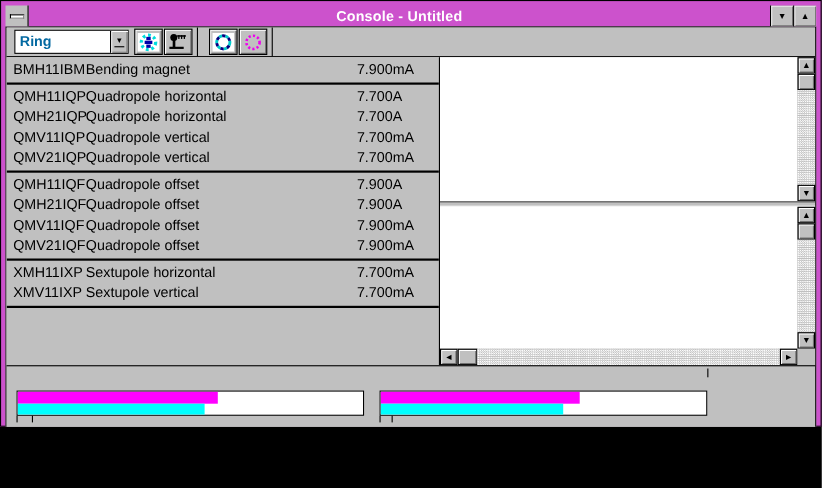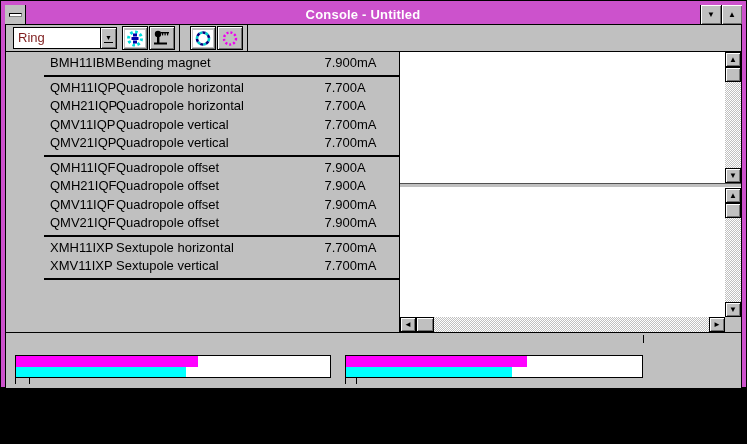--- a/index.html
+++ b/index.html
@@ -25,34 +25,34 @@
     display:flex;align-items:center;justify-content:center;font-size:8px;color:#000;cursor:default;}
   
   .inner{height:417px;border:1px solid #000;background:#c0c0c0;display:flex;flex-direction:column;}
   
   .menubar{height:18px;background:#fff;border-bottom:1px solid #000;display:flex;align-items:center;padding-left:2px;}
   .mitem{font-size:13px;font-weight:bold;color:#000;padding:0 9px;line-height:17px;cursor:default;}
   .mitem u{text-decoration:underline;}
   
   .toolbar{height:27px;background:#c0c0c0;border-bottom:1px solid #000;display:flex;align-items:center;padding-left:7px;}
   .combo{display:flex;height:22px;border:1px solid #000;background:#fff;}
-  .combo-text{font-size:13px;font-weight:normal;color:#7f1d1d;padding:0 4px;line-height:20px;white-space:nowrap;overflow:hidden;flex:1;}
+  .combo-text{font-size:13px;font-weight:bold;color:#0369a1;padding:0 4px;line-height:20px;white-space:nowrap;overflow:hidden;flex:1;}
   .combo-btn{width:16px;background:#c0c0c0;border-left:1px solid #000;
     box-shadow:inset 1px 1px 0 #fff,inset -1px -1px 0 #707070;
     display:flex;flex-direction:column;align-items:center;justify-content:center;font-size:7px;color:#000;}
   .combo-btn .arr{border-bottom:1px solid #000;padding:0 1px 1px 1px;line-height:7px;}
   .tbbtn{width:26px;height:24px;background:#c0c0c0;border:1px solid #000;margin-left:1px;
     box-shadow:inset 1px 1px 0 #fff,inset -1px -1px 0 #707070;
     display:flex;align-items:center;justify-content:center;padding:0;}
   .tsep{width:1px;height:26px;background:#000;margin:0 4px;}
   .w104{width:104px;} .w168{width:168px;}
   
   .main{height:280px;display:flex;background:#c0c0c0;}
   .tablepane{width:394px;border-right:1px solid #000;background:#c0c0c0;overflow:hidden;}
-  .tgroup{border-bottom:2px solid #000;padding:2px 0;margin-left:38px;}
+  .tgroup{border-bottom:2px solid #000;padding:2px 0;}
   .trow{display:grid;grid-template-columns:66px 1fr 70px 42px;height:18.5px;line-height:18.5px;
     font-size:13px;color:#000;padding-left:6px;}
   .col-value{text-align:right;}
   .col-unit{}
   .rightpane{flex:1;display:flex;flex-direction:column;}
   .prow{display:flex;}
   .prow1{height:131px;} .prow2{height:129px;}
   .whitepanel{flex:1;background:#fff;}
   .vscroll{width:16px;display:flex;flex-direction:column;}
   .sbtn{height:15px;width:16px;background:#c0c0c0;border:1px solid #000;

